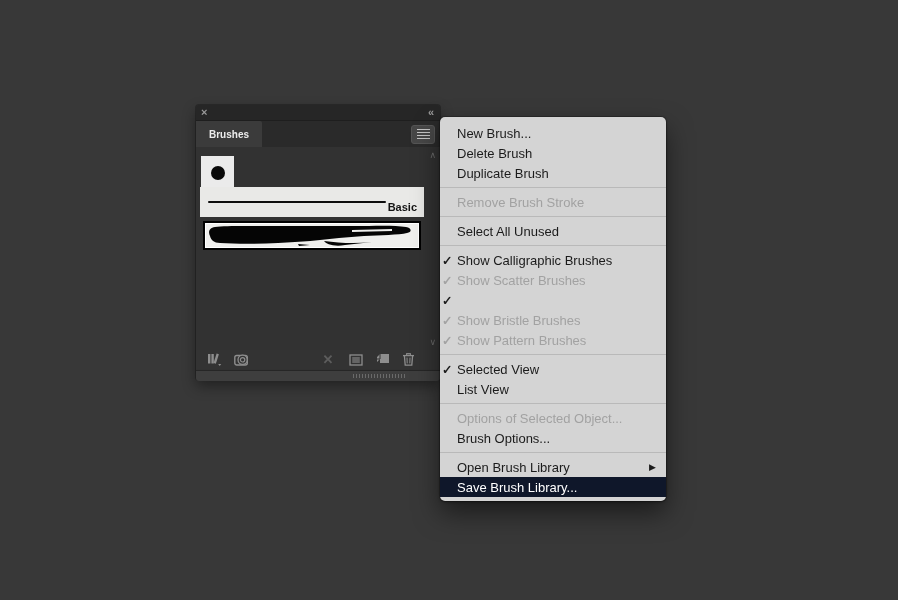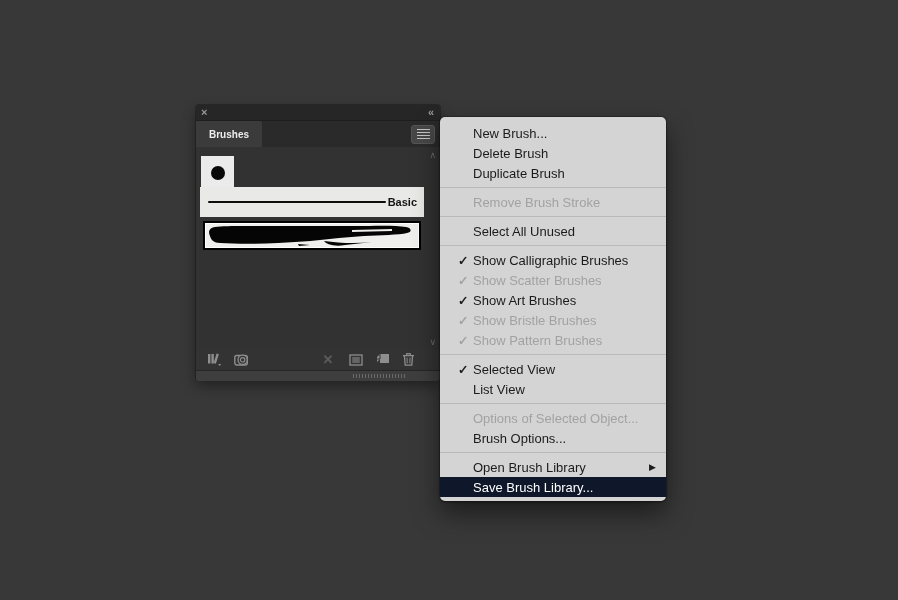--- a/index.html
+++ b/index.html
@@ -53,21 +53,21 @@
   }
   .dot{width:14px;height:14px;border-radius:50%;background:#0a0a0a;}
   .row-basic{
     position:absolute;left:4px;top:40px;width:224px;height:30px;background:#e9e9e7;
     display:flex;align-items:center;
   }
   .basic-line{
     position:absolute;left:8px;top:14px;width:178px;height:2px;background:#0d0d0d;border-radius:1px;
   }
   .basic-label{
-    position:absolute;right:7px;top:0;height:30px;display:flex;align-items:center;
+    position:absolute;right:7px;top:0;height:40px;display:flex;align-items:center;
     font-size:11px;font-weight:700;color:#141414;margin-left:28px;
   }
   .row-art{
     position:absolute;left:7px;top:74px;width:218px;height:29px;
     background:#efefed;border:2px solid #000;box-sizing:border-box;
     box-shadow:inset 0 0 0 1px #fff;
   }
   .row-art svg{position:absolute;left:1px;top:1px;}
   .scroll-up{position:absolute;right:4px;top:4px;color:#6b6b6b;font-size:9px;line-height:9px;}
   .scroll-down{position:absolute;right:4px;bottom:3px;color:#6b6b6b;font-size:9px;line-height:9px;}
@@ -96,21 +96,21 @@
   
   .menu{
     position:absolute;left:440px;top:117px;width:226px;
     background:#d4d4d4;border-radius:5px;
     padding:6px 0 4px 0;
     box-shadow:0 12px 26px rgba(0,0,0,.5), 0 1px 3px rgba(0,0,0,.4), 0 0 0 1px rgba(0,0,0,.18);
     font-size:13px;color:#1b1b1b;
   }
   .mi{
     height:20px;display:flex;align-items:center;
-    padding:0 10px 0 18px;white-space:nowrap;
+    padding:0 10px 0 2px;white-space:nowrap;
   }
   .mi .check{
     width:15px;flex:0 0 15px;font-size:12.5px;font-weight:700;visibility:hidden;
   }
   .mi.checked .check{visibility:visible;}
   .mi .label{flex:1 1 auto;}
   .mi .arrow{flex:0 0 auto;font-size:9px;color:#1b1b1b;}
   .mi.disabled{color:#a2a2a2;}
   .mi.disabled .check{color:#a2a2a2;}
   .mi.highlight{background:#0f172a;color:#ffffff;}
@@ -239,21 +239,20 @@
   <div class="mi checked">
     <span class="check">✓</span>
     <span class="label">Show Calligraphic Brushes</span>
   </div>
   <div class="mi checked disabled">
     <span class="check">✓</span>
     <span class="label">Show Scatter Brushes</span>
   </div>
   <div class="mi checked">
     <span class="check">✓</span>
-    <span class="label">Show Art Brushes</span>
   </div>
   <div class="mi checked disabled">
     <span class="check">✓</span>
     <span class="label">Show Bristle Brushes</span>
   </div>
   <div class="mi checked disabled">
     <span class="check">✓</span>
     <span class="label">Show Pattern Brushes</span>
   </div>
 

